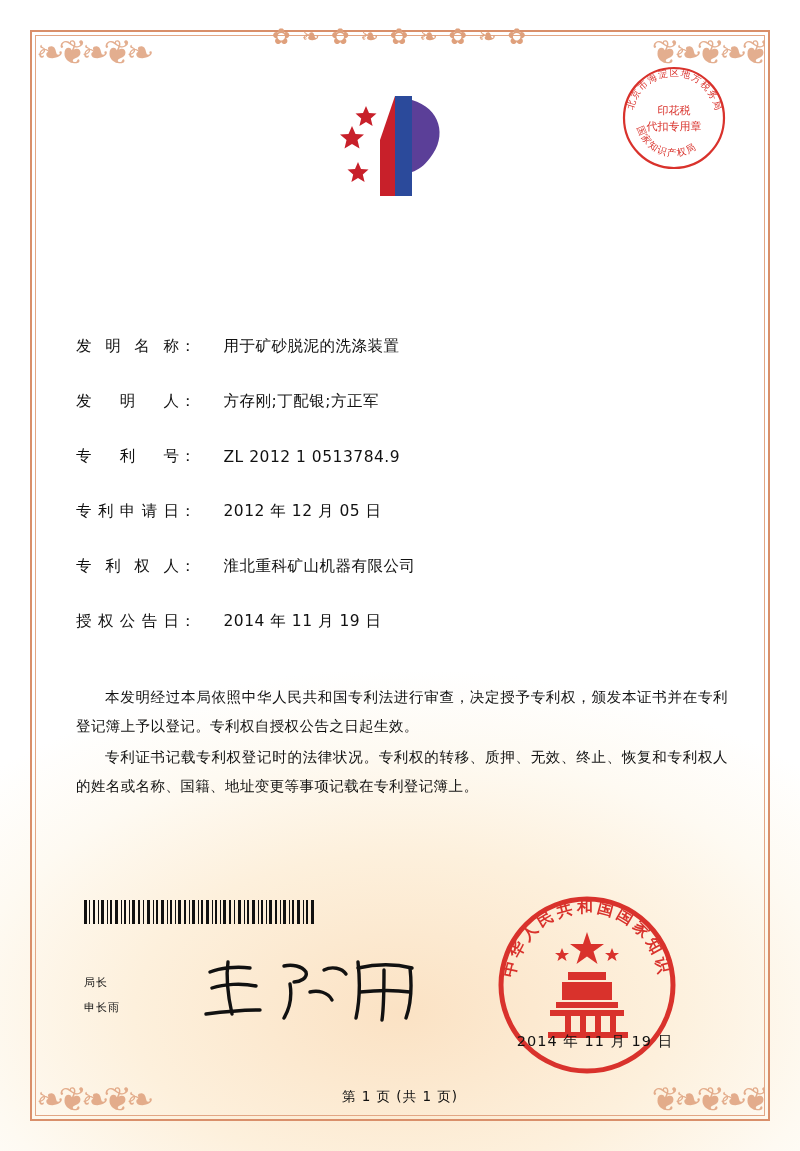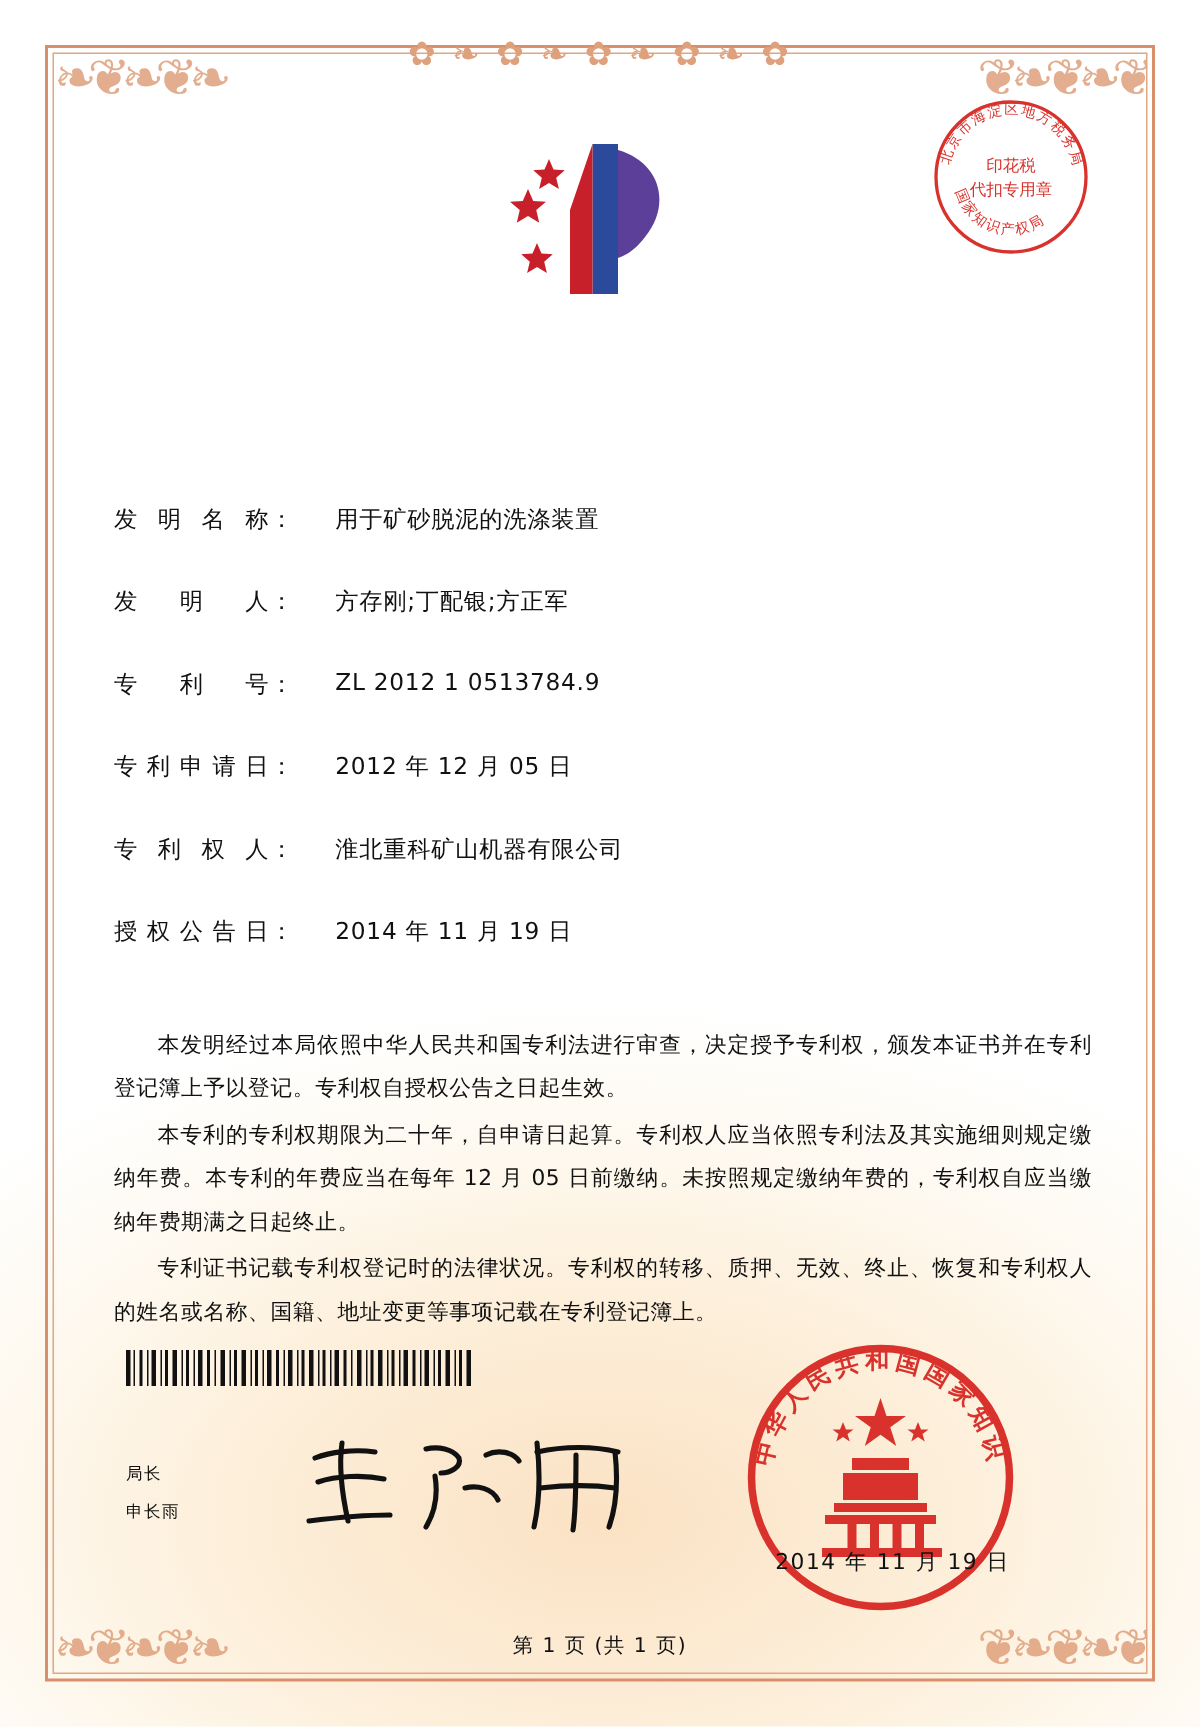--- a/index.html
+++ b/index.html
@@ -115,21 +115,21 @@
   }
 
   .fields {
     position: absolute;
     left: 76px;
     top: 336px;
     right: 70px;
   }
   .field-row {
     display: flex;
-    align-items: flex-start;
+    align-items: center;
     margin-bottom: 34px;
     font-size: 15.5px;
     color: #111;
   }
   .field-label {
     white-space: nowrap;
     letter-spacing: 1px;
     font-family: "DejaVu Sans", "Liberation Sans", sans-serif;
   }
   .field-label.spread {
@@ -293,21 +293,20 @@
     </div>
     <div class="field-row">
       <span class="field-label spread">授权公告日</span>
       <span>：</span>
       <span class="field-value">2014 年 11 月 19 日</span>
     </div>
   </div>
 
   <div class="body-text">
     <p>本发明经过本局依照中华人民共和国专利法进行审查，决定授予专利权，颁发本证书并在专利登记簿上予以登记。专利权自授权公告之日起生效。</p>
-    <p>本专利的专利权期限为二十年，自申请日起算。专利权人应当依照专利法及其实施细则规定缴纳年费。本专利的年费应当在每年 12 月 05 日前缴纳。未按照规定缴纳年费的，专利权自应当缴纳年费期满之日起终止。</p>
     <p>专利证书记载专利权登记时的法律状况。专利权的转移、质押、无效、终止、恢复和专利权人的姓名或名称、国籍、地址变更等事项记载在专利登记簿上。</p>
   </div>
 
   <div class="barcode">
     <svg width="232" height="24" viewBox="0 0 232 24">
       <g fill="#111">
         <rect x="0" y="0" width="3" height="24"></rect>
           <rect x="5" y="0" width="1" height="24"></rect>
         <rect x="9" y="0" width="2" height="24"></rect>
           <rect x="14" y="0" width="1" height="24"></rect>

